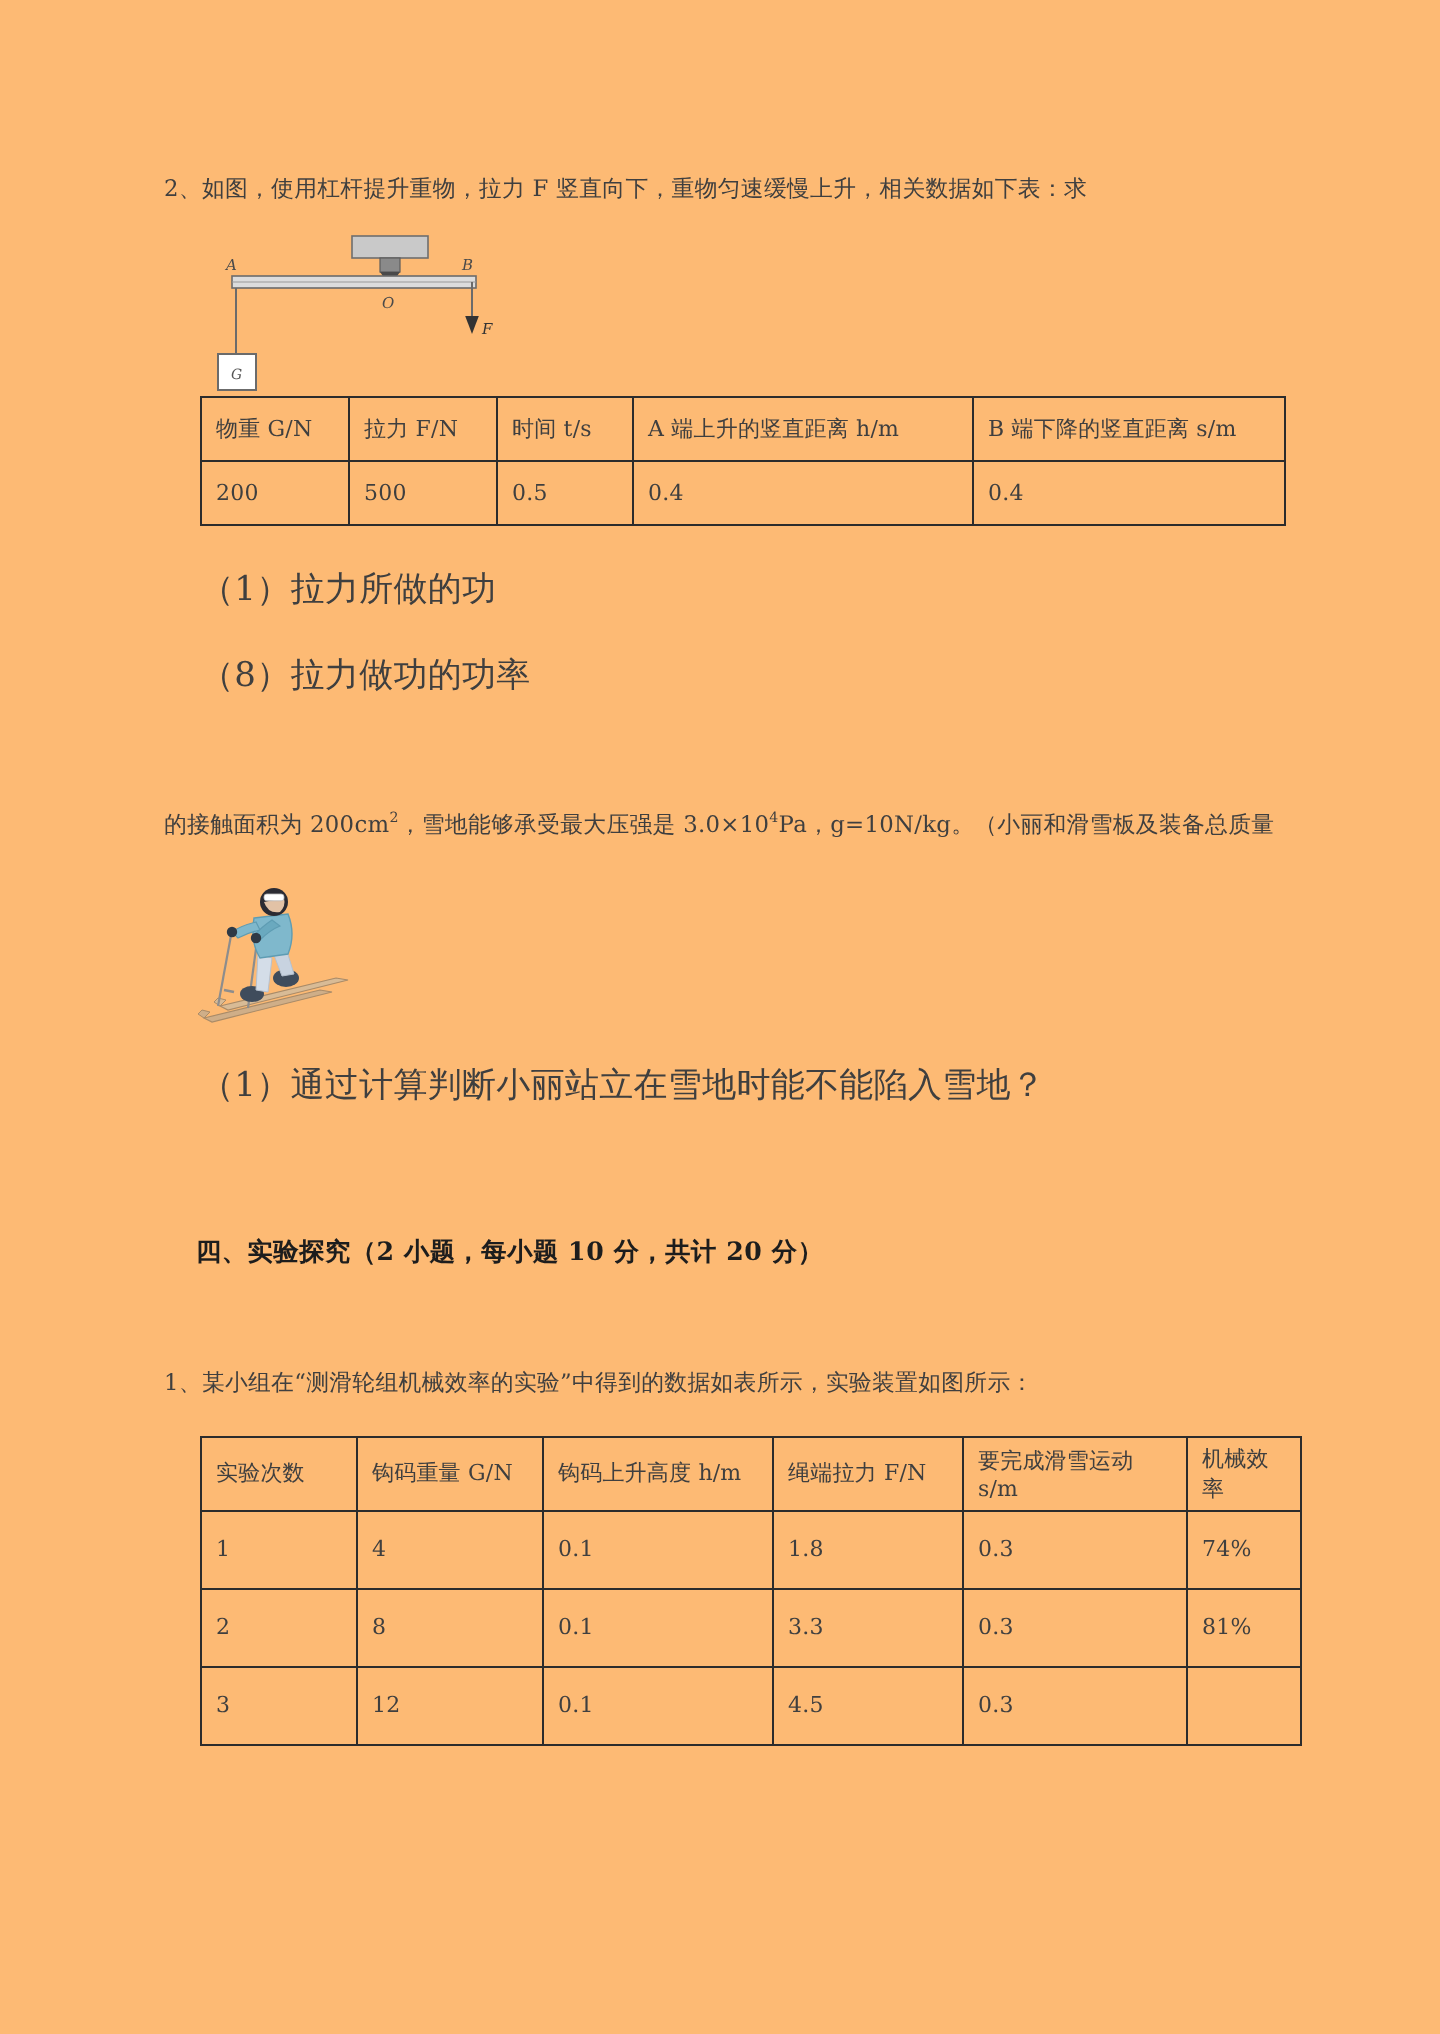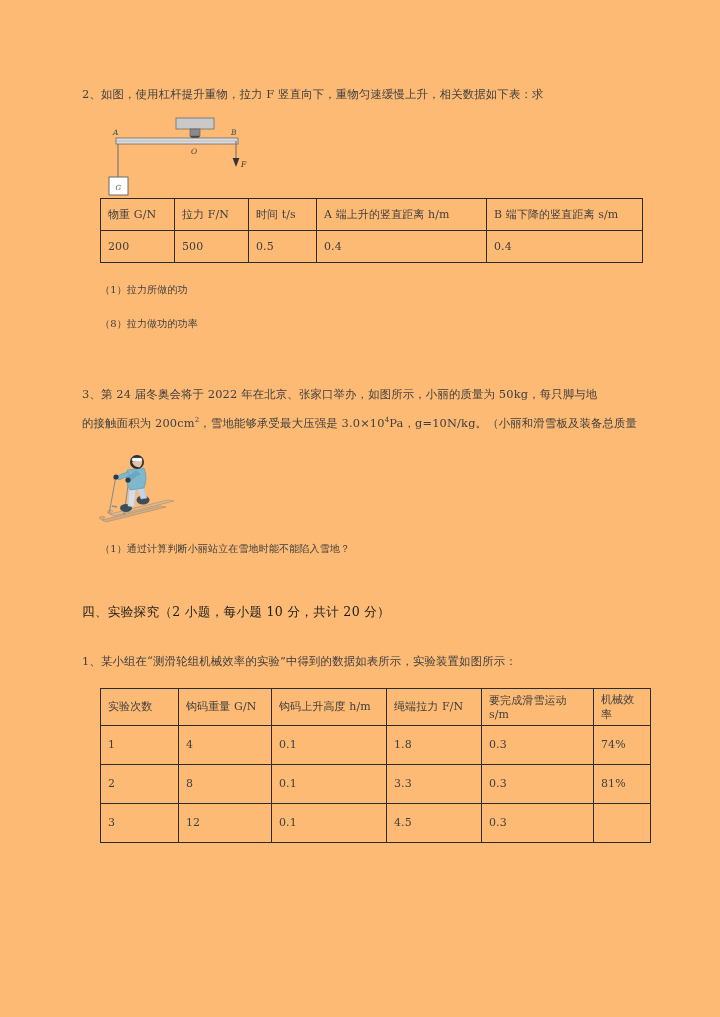--- a/index.html
+++ b/index.html
@@ -34,36 +34,36 @@
     font-size: 11.4px;
     line-height: 1.55;
     color: #3f3f3f;
     letter-spacing: 0.15px;
     text-align: justify;
   }
   .q-head {
     margin: 0 0 6px 0;
   }
   .sub-q {
-    font-size: 10px;
+    font-size: 17px;
     color: #3f3f3f;
     margin: 0 0 0 18px;
     letter-spacing: 0.15px;
   }
   .spacer-12 { height: 12px; }
   .spacer-20 { height: 20px; }
   .spacer-24 { height: 24px; }
   .spacer-28 { height: 28px; }
 
   .bold-head {
     font-size: 12.6px;
-    font-weight: normal;
+    font-weight: bold;
     color: #1d1d1d;
     letter-spacing: 0.3px;
-    margin: 0;
+    margin: 16px;
   }
 
   sup.exp {
     font-size: 0.62em;
     vertical-align: super;
     line-height: 0;
   }
 
   
   .figure-lever {
@@ -175,21 +175,20 @@
     </table>
 
     <div class="spacer-20"></div>
     <p class="sub-q">（1）拉力所做的功</p>
     <div class="spacer-20"></div>
     <p class="sub-q">（8）拉力做功的功率</p>
     <div class="spacer-20"></div>
 
     <div class="spacer-24"></div>
 
-    <p class="q-line">3、第 24 届冬奥会将于 2022 年在北京、张家口举办，如图所示，小丽的质量为 50kg，每只脚与地</p>
     <p class="q-line"><span>的接触面积为 200cm</span><sup class="exp">2</sup><span>，雪地能够承受最大压强是 3.0×10</span><sup class="exp">4</sup><span>Pa，g=10N/kg。（小丽和滑雪板及装备总质量</span></p>
 
     <div class="figure-skier">
       <svg width="120" height="86" viewBox="0 0 120 86" xmlns="http://www.w3.org/2000/svg">
 
         <g>
           <path d="M6 76 L64 62 L70 63 L10 78 Z" fill="#cfae88" stroke="#a98b68" stroke-width="0.6"></path>
           <path d="M6 76 L3 74 L5 72 L9 73 Z" fill="#cfae88" stroke="#a98b68" stroke-width="0.5"></path>
           <path d="M14 70 L72 56 L78 57 L18 72 Z" fill="#d8bb96" stroke="#a98b68" stroke-width="0.6"></path>
           <path d="M14 70 L11 68 L13 66 L17 67 Z" fill="#d8bb96" stroke="#a98b68" stroke-width="0.5"></path>

